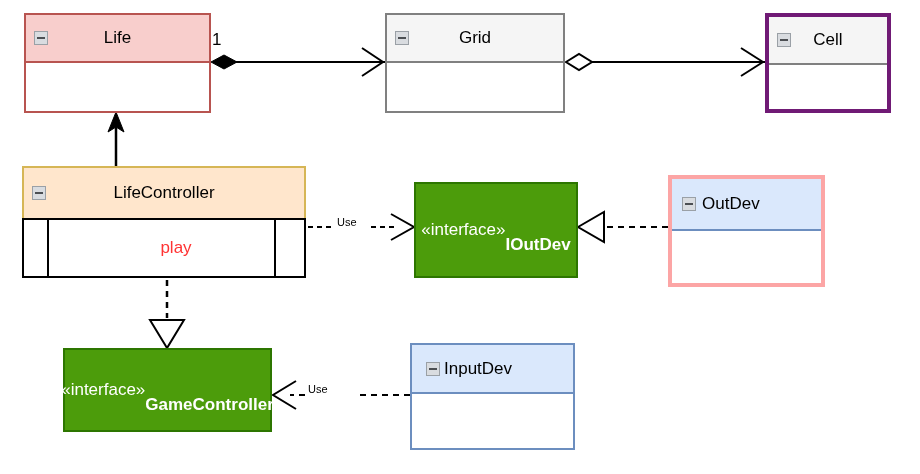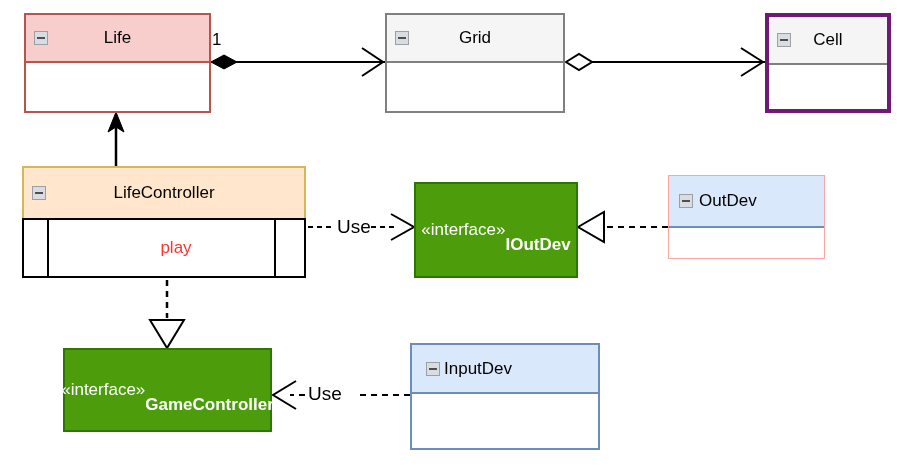--- a/index.html
+++ b/index.html
@@ -108,36 +108,36 @@
     align-items: center;
     justify-content: center;
     color: #ffffff;
     line-height: 1.25;
   }
   .iface-stereotype { font-size: 17px; font-weight: normal; }
   .iface-name { font-size: 17px; font-weight: bold; margin-top: 29px; }
   #box-ioutdev { left: 414px; top: 182px; width: 164px; height: 96px; }
   #box-gamecontroller { left: 63px; top: 348px; width: 209px; height: 84px; }
   
-  #box-outdev { left: 668px; top: 175px; width: 157px; height: 84px;
-    border: 1px solid #fca5a5; }
+  #box-outdev { left: 668px; top: 175px; width: 157px; height: 112px;
+    border: 4px solid #fca5a5; }
   #box-outdev .uml-header { height: 52px; background: #dae8fc;
     border-bottom: 2px solid #6c8ebf; justify-content: flex-start;
     padding-left: 30px; }
   #box-outdev .collapse-icon { left: 10px; }
-  #box-inputdev { left: 410px; top: 343px; width: 190px; height: 107px;
+  #box-inputdev { left: 410px; top: 343px; width: 165px; height: 107px;
     border: 2px solid #6c8ebf; }
   #box-inputdev .uml-header { height: 49px; background: #dae8fc;
     border-bottom: 2px solid #6c8ebf; justify-content: flex-start;
     padding-left: 32px; }
   #box-inputdev .collapse-icon { left: 14px; }
   
   .edge-label {
     position: absolute;
-    font-size: 19px;
+    font-size: 11px;
     color: #000000;
     background: transparent;
     white-space: nowrap;
   }
   #label-multiplicity-one { left: 212px; top: 30px; font-size: 17px; }
   #label-use-outdev { left: 337px; top: 216px; }
   #label-use-inputdev { left: 308px; top: 383px; }
   svg.edges {
     position: absolute;
     left: 0; top: 0;

